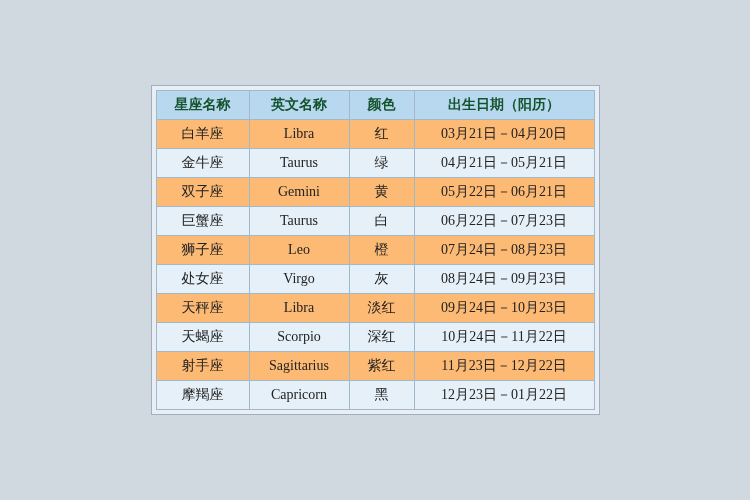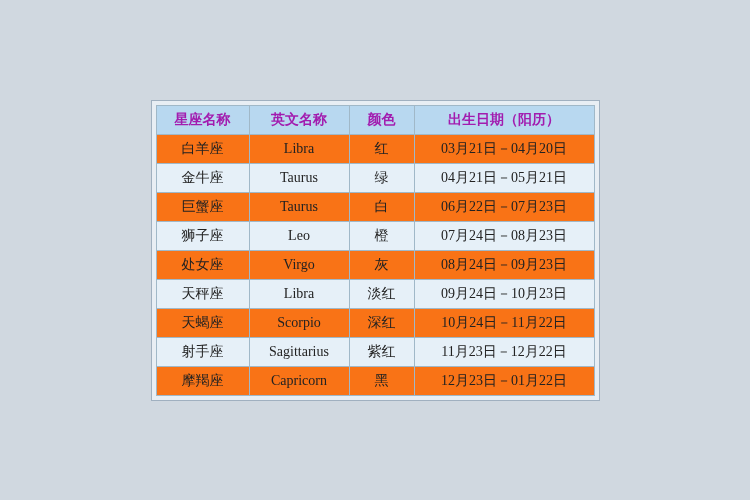--- a/index.html
+++ b/index.html
@@ -26,24 +26,24 @@
       border: 1px solid #a0b8c8;
       padding: 5px 18px;
       text-align: center;
       white-space: nowrap;
       color: #222;
     }
     thead tr th {
       background-color: #b8d8f0;
       font-weight: bold;
       font-size: 14px;
-      color: #a21caf;
+      color: #14532d;
     }
     tbody tr {
-      background-color: #f97316;
+      background-color: #fdba74;
     }
     tbody tr:nth-child(even) {
       background-color: #e6f0f8;
     }
     .col-chinese { min-width: 70px; }
     .col-english { min-width: 100px; }
     .col-color { min-width: 50px; }
     .col-date { min-width: 180px; }
   </style>
 </head>
@@ -64,20 +64,26 @@
           <td>白羊座</td>
           <td>Libra</td>
           <td>红</td>
           <td>03月21日－04月20日</td>
         </tr>
         <tr>
           <td>金牛座</td>
           <td>Taurus</td>
           <td>绿</td>
           <td>04月21日－05月21日</td>
+        </tr>
+        <tr>
+          <td>双子座</td>
+          <td>Gemini</td>
+          <td>黄</td>
+          <td>05月22日－06月21日</td>
         </tr>
         <tr>
           <td>巨蟹座</td>
           <td>Taurus</td>
           <td>白</td>
           <td>06月22日－07月23日</td>
         </tr>
         <tr>
           <td>狮子座</td>
           <td>Leo</td>

